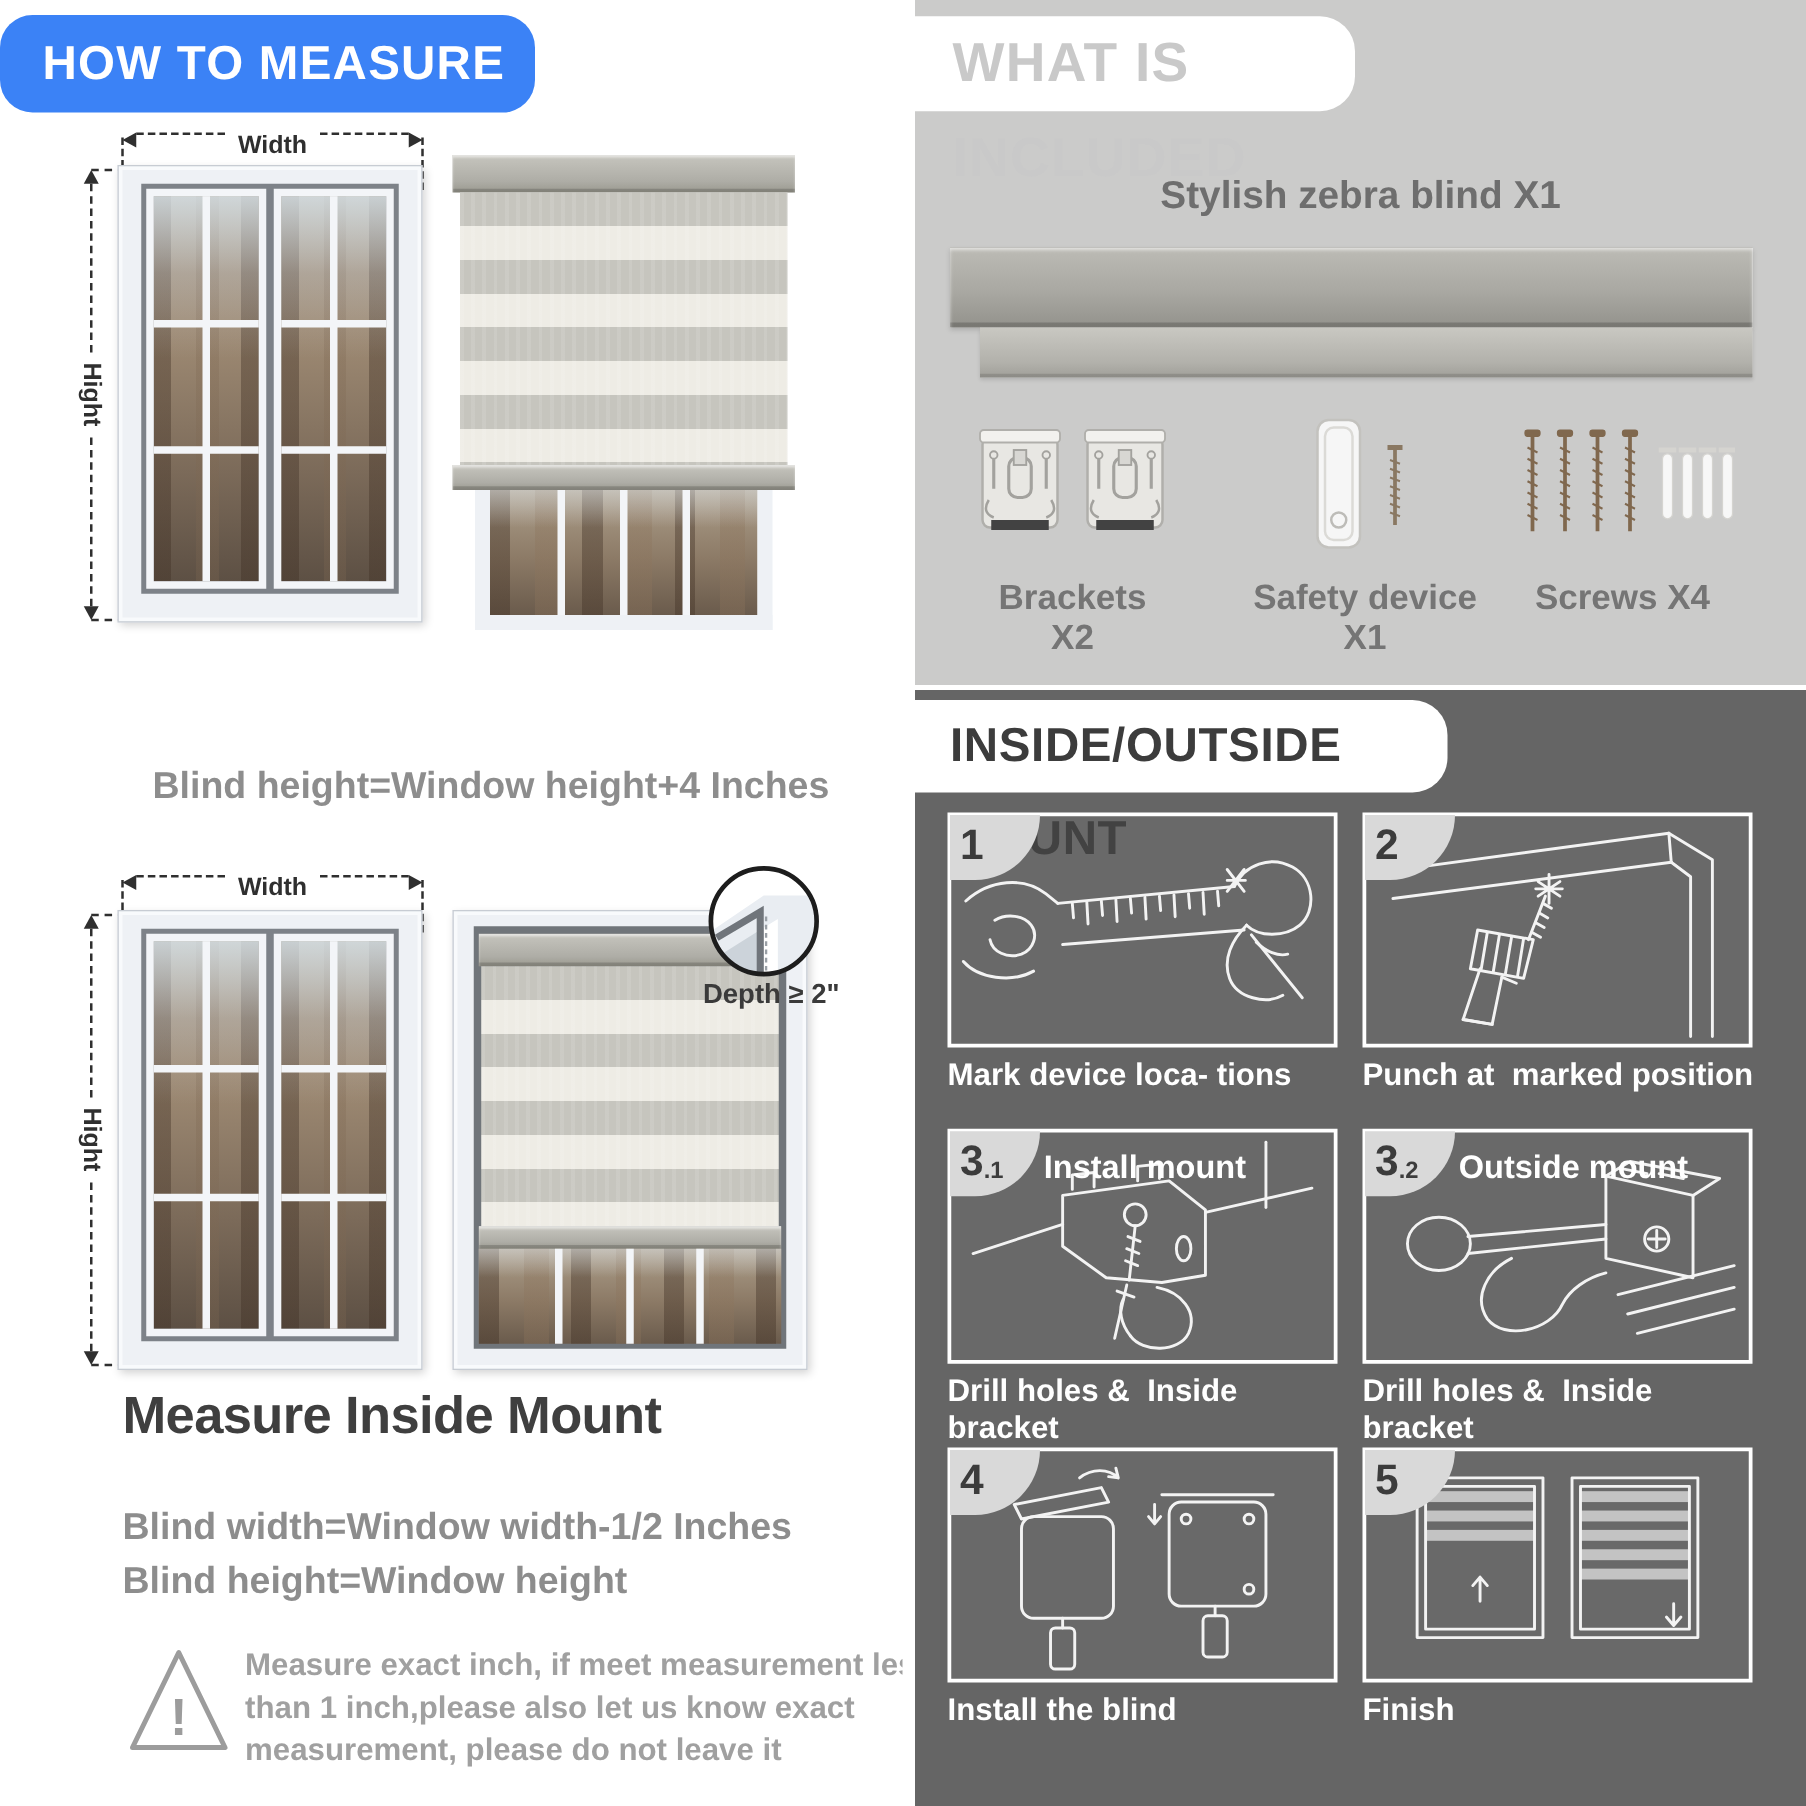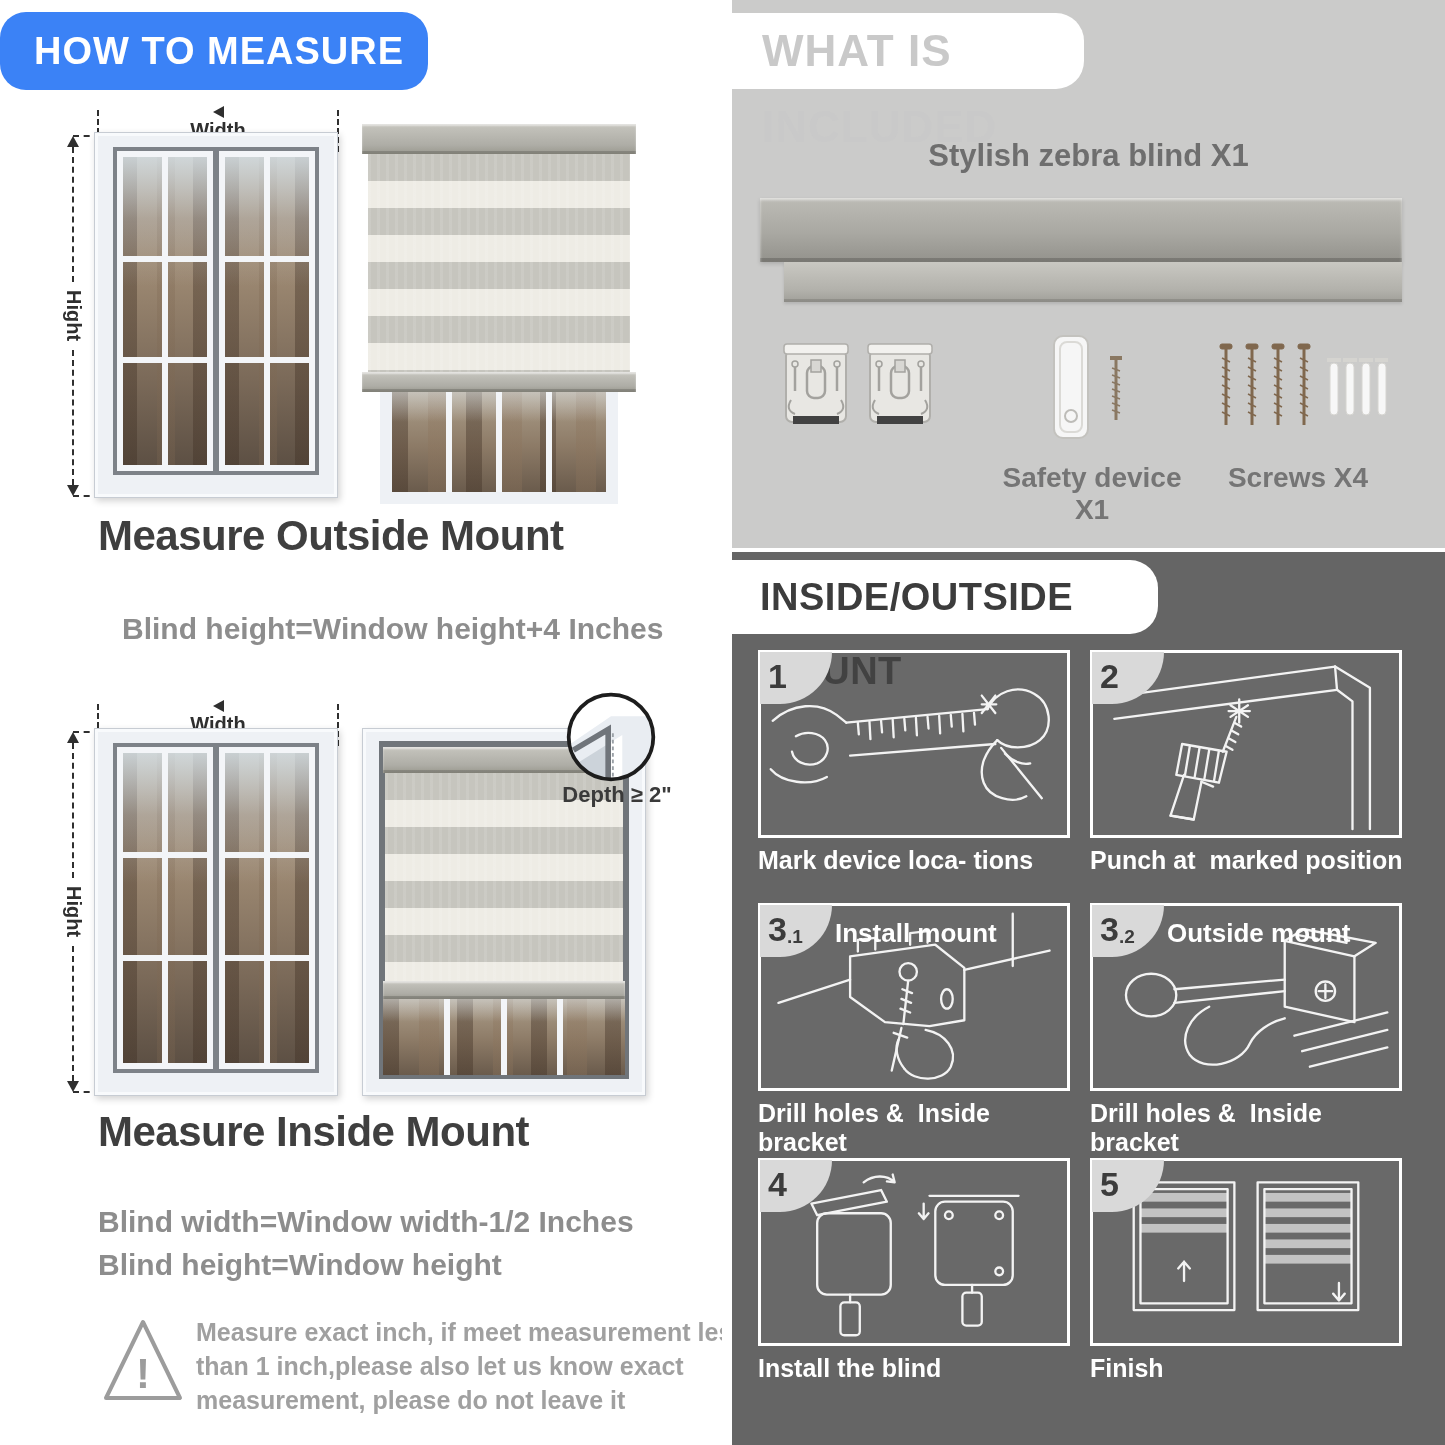--- a/index.html
+++ b/index.html
@@ -8,21 +8,21 @@
 
   
   .abs{position:absolute;}
 
   
   .hdr-left{position:absolute;left:0;top:12px;width:428px;height:78px;background:#3b82f6;
             border-radius:26px;color:#ffffff;font-size:38px;font-weight:bold;letter-spacing:1px;
             line-height:78px;padding-left:34px;box-sizing:border-box;}
 
   
-  .harrow{position:absolute;display:flex;align-items:center;height:14px;flex-direction:column;}
+  .harrow{position:absolute;display:flex;height:14px;}
   .hdash{flex:1;height:0;border-top:2px dashed #2f2f2f;}
   .hlabel{font-weight:bold;font-size:20px;color:#2f2f2f;margin:0 10px;line-height:1;}
   .ah{width:0;height:0;border-top:6px solid transparent;border-bottom:6px solid transparent;}
   .ah-l{border-right:11px solid #2f2f2f;}
   .ah-r{border-left:11px solid #2f2f2f;}
   .tickv{position:absolute;top:4px;height:42px;width:0;border-left:2px dashed #2f2f2f;}
   .varrow{position:absolute;display:flex;flex-direction:column;align-items:center;width:18px;}
   .vdash{flex:1;width:0;border-left:2px dashed #2f2f2f;}
   .vlabel{writing-mode:vertical-rl;font-weight:bold;font-size:20px;color:#2f2f2f;margin:8px 0;}
   .av{width:0;height:0;border-left:6px solid transparent;border-right:6px solid transparent;}
@@ -140,21 +140,20 @@
     <div class="rail" style="position:absolute;left:0;top:0;width:274px;height:30px;"></div>
     <div class="stripes" style="position:absolute;left:6px;top:30px;width:262px;height:218px;"></div>
     <div class="rail" style="position:absolute;left:0;top:248px;width:274px;height:20px;"></div>
     <div class="glass2" style="position:absolute;left:18px;top:268px;width:238px;height:112px;border:12px solid #eef1f5;border-top:none;box-sizing:border-box;">
       <div style="position:absolute;left:25%;top:0;bottom:0;width:6px;background:#f3f5f8;"></div>
       <div style="position:absolute;left:calc(50% - 3px);top:0;bottom:0;width:6px;background:#f3f5f8;"></div>
       <div style="position:absolute;left:72%;top:0;bottom:0;width:6px;background:#f3f5f8;"></div>
     </div>
   </div>
 
-  <div class="h-title" style="left:98px;top:512px;">Measure Outside Mount</div>
   <div class="b-line" style="left:98px;top:612px;margin-left:24px;">Blind height=Window height+4 Inches</div>
 
   <div class="harrow" style="left:98px;top:700px;width:240px;">
     <span class="tickv" style="left:-1px"></span>
     <span class="tickv" style="right:-1px"></span>
     <span class="ah ah-l"></span>
     <span class="hdash"></span>
     <span class="hlabel">Width</span>
     <span class="hdash"></span>
     <span class="ah ah-r"></span>
@@ -305,20 +304,21 @@
           <path d="M-1,0 h14" stroke-width="4" fill="none"></path>
           <rect x="2" y="3" width="8" height="52" rx="4"></rect>
         </g>
       <g transform="translate(160,18)">
           <path d="M-1,0 h14" stroke-width="4" fill="none"></path>
           <rect x="2" y="3" width="8" height="52" rx="4"></rect>
         </g>
     </g>
   </svg>
 
+  <div class="item-label" style="left:782px;width:152px;">Brackets X2</div>
   <div class="item-label" style="left:982px;width:220px;">Safety device X1</div>
   <div class="item-label" style="left:1212px;width:172px;">Screws X4</div>
 
   <div class="panel-dark"></div>
   <div class="hdr-mount">INSIDE/OUTSIDE MOUNT</div>
 
   <div class="tile" style="left:758px;top:650px;">
     <svg class="tile-art" viewBox="0 0 312 188">
       <g class="lineart">
         <path d="M10,70 C30,52 58,50 76,64 L86,72"></path>

